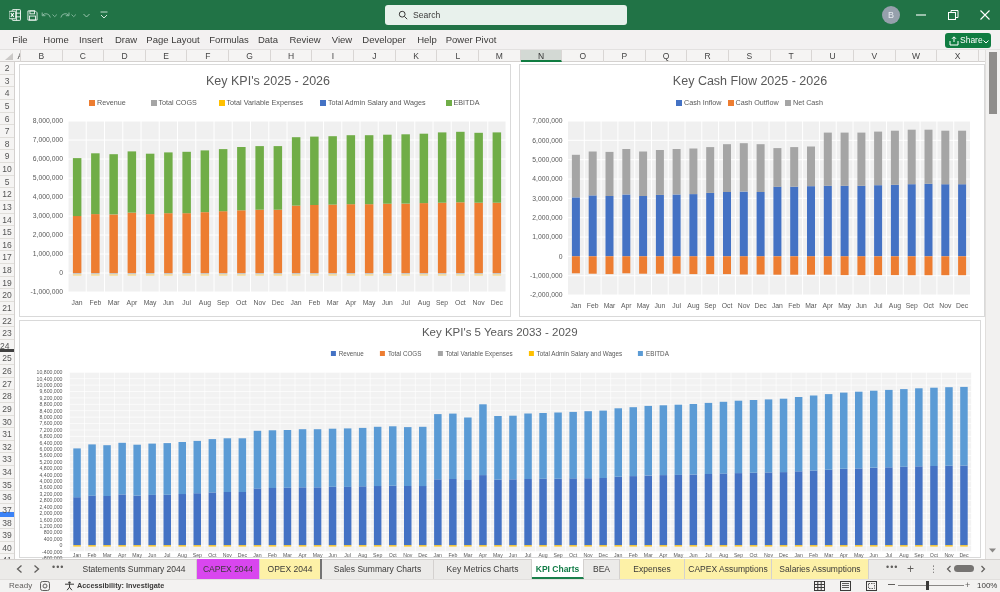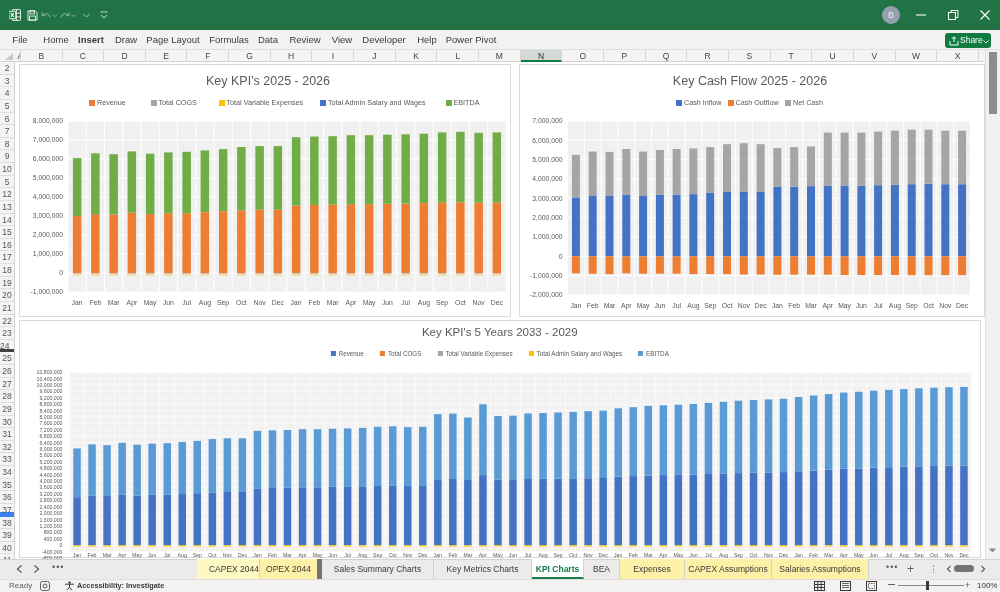--- a/index.html
+++ b/index.html
@@ -28,36 +28,43 @@
 <path d="M9 1.5 v3.2 h-3.2 M8.7 4.2 a4.5 4.5 0 0 0 -7.8 2.3" fill="none" stroke="#88b9a0" stroke-width="1"></path>
 <path d="M11.5 3.5 l2.2 2.2 l2.2 -2.2" fill="none" stroke="#88b9a0" stroke-width="0.9"></path>
 </svg>
       <svg class="abs" style="left:82px;top:11px" width="9" height="10" viewBox="0 0 9 10">
 <path d="M1.5 3 l3 3 l3 -3" fill="none" stroke="#9ec7b0" stroke-width="1"></path>
 </svg>
       <svg class="abs" style="left:99px;top:10px" width="10" height="11" viewBox="0 0 10 11">
 <line x1="1.5" y1="2" x2="8.5" y2="2" stroke="#d4e6dc" stroke-width="0.9"></line>
 <path d="M2 5 l3 3 l3 -3" fill="none" stroke="#d4e6dc" stroke-width="1"></path>
 </svg>
+      <div class="abs" style="left:385px;top:5px;width:242px;height:20px;background:#e8f1ec;border-radius:3px;">
+<svg class="abs" style="left:13px;top:5px" width="10" height="10" viewBox="0 0 10 10">
+          <circle cx="4.2" cy="4.2" r="2.9" fill="none" stroke="#3b3a39" stroke-width="1"></circle>
+          <line x1="6.4" y1="6.4" x2="9.2" y2="9.2" stroke="#3b3a39" stroke-width="1"></line>
+        </svg>
+<div class="abs" style="left:28px;top:0;height:20px;line-height:20px;font-size:8.6px;color:#3b3a39;">Search</div>
+      </div>
       <div class="abs" style="left:882px;top:6px;width:18px;height:18px;border-radius:50%;background:#96a0ac;color:#e9edf2;font-size:9px;text-align:center;line-height:18px;">B</div>
       <svg class="abs" style="left:915px;top:9px" width="12" height="12" viewBox="0 0 12 12">
         <line x1="1" y1="6" x2="11" y2="6" stroke="#fff" stroke-width="1.1"></line>
       </svg>
       <svg class="abs" style="left:947px;top:9px" width="12" height="12" viewBox="0 0 12 12">
         <rect x="1.5" y="3.5" width="7" height="7" fill="none" stroke="#fff" stroke-width="1"></rect>
         <path d="M4 3.5 v-2 h7 v7 h-2" fill="none" stroke="#fff" stroke-width="1"></path>
       </svg>
       <svg class="abs" style="left:979px;top:9px" width="12" height="12" viewBox="0 0 12 12">
         <path d="M1.5 1.5 L10.5 10.5 M10.5 1.5 L1.5 10.5" stroke="#fff" stroke-width="1.1"></path>
       </svg>
     </div>
     <div class="abs" style="left:0;top:30px;width:1000px;height:20px;background:#f3f1f1;border-bottom:1px solid #e3e1e0;">
       <div class="abs" style="left:20px;top:0;height:25px;line-height:20px;transform:translateX(-50%);font-size:9.5px;color:#3b3a39;white-space:nowrap;">File</div>
       <div class="abs" style="left:56px;top:0;height:20px;line-height:20px;transform:translateX(-50%);font-size:9.5px;color:#3b3a39;white-space:nowrap;">Home</div>
-      <div class="abs" style="left:91px;top:0;height:23px;line-height:20px;transform:translateX(-50%);font-size:9.5px;color:#3b3a39;white-space:nowrap;font-weight:bold;">Insert</div>
+      <div class="abs" style="left:91px;top:0;height:23px;line-height:20px;transform:translateX(-50%);font-size:9.5px;color:#3b3a39;white-space:nowrap;">Insert</div>
       <div class="abs" style="left:126px;top:0;height:20px;line-height:20px;transform:translateX(-50%);font-size:9.5px;color:#3b3a39;white-space:nowrap;">Draw</div>
       <div class="abs" style="left:173px;top:0;height:20px;line-height:20px;transform:translateX(-50%);font-size:9.5px;color:#3b3a39;white-space:nowrap;">Page Layout</div>
       <div class="abs" style="left:229px;top:0;height:20px;line-height:20px;transform:translateX(-50%);font-size:9.5px;color:#3b3a39;white-space:nowrap;">Formulas</div>
       <div class="abs" style="left:268px;top:0;height:20px;line-height:20px;transform:translateX(-50%);font-size:9.5px;color:#3b3a39;white-space:nowrap;">Data</div>
       <div class="abs" style="left:305px;top:0;height:20px;line-height:20px;transform:translateX(-50%);font-size:9.5px;color:#3b3a39;white-space:nowrap;">Review</div>
       <div class="abs" style="left:342px;top:0;height:20px;line-height:20px;transform:translateX(-50%);font-size:9.5px;color:#3b3a39;white-space:nowrap;">View</div>
       <div class="abs" style="left:384px;top:0;height:20px;line-height:20px;transform:translateX(-50%);font-size:9.5px;color:#3b3a39;white-space:nowrap;">Developer</div>
       <div class="abs" style="left:427px;top:0;height:20px;line-height:20px;transform:translateX(-50%);font-size:9.5px;color:#3b3a39;white-space:nowrap;">Help</div>
       <div class="abs" style="left:471px;top:0;height:20px;line-height:20px;transform:translateX(-50%);font-size:9.5px;color:#3b3a39;white-space:nowrap;">Power Pivot</div>
       <div class="abs" style="left:945px;top:3px;width:46px;height:15px;background:#107c41;border-radius:3px;color:#fff;font-size:8.5px;">
@@ -843,22 +850,23 @@
       <text x="964.0" y="557.2" font-size="5.2" fill="#595959" text-anchor="middle">Dec</text>
     </svg>
     <div class="abs" style="left:0;top:559px;width:1000px;height:20px;background:#ecebe9;border-top:1px solid #d4d1cf;"></div>
     <svg class="abs" style="left:15px;top:564px" width="10" height="10" viewBox="0 0 10 10">
       <path d="M6.5 1.5 L2.5 5 L6.5 8.5" fill="none" stroke="#605e5c" stroke-width="1.3"></path>
     </svg>
     <svg class="abs" style="left:31px;top:564px" width="10" height="10" viewBox="0 0 10 10">
       <path d="M3.5 1.5 L7.5 5 L3.5 8.5" fill="none" stroke="#605e5c" stroke-width="1.3"></path>
     </svg>
     <div class="abs" style="left:52px;top:559px;height:20px;line-height:16px;font-size:9px;color:#605e5c;letter-spacing:1px;">•••</div>
-    <div class="abs" style="left:197px;top:559px;width:63px;height:20px;background:#fef9c3;color:#3b3a39;font-size:8.5px;text-align:right;line-height:20px;border-right:1px solid #d4d1cf;white-space:nowrap;overflow:hidden;">CAPEX 2044</div>
-    <div class="abs" style="left:260px;top:559px;width:62px;height:20px;background:#fdf1a7;color:#3b3a39;font-size:8.5px;text-align:center;line-height:20px;border-right:5px solid #737373;white-space:nowrap;overflow:hidden;">OPEX 2044</div>
+    <div class="abs" style="left:72px;top:559px;width:125px;height:20px;background:transparent;color:#3b3a39;font-size:8.5px;text-align:center;line-height:20px;border-right:1px solid #d4d1cf;white-space:nowrap;overflow:hidden;">Statements Summary 2044</div>
+    <div class="abs" style="left:197px;top:559px;width:63px;height:20px;background:#d946ef;color:#3b3a39;font-size:8.5px;text-align:center;line-height:20px;border-right:1px solid #d4d1cf;white-space:nowrap;overflow:hidden;">CAPEX 2044</div>
+    <div class="abs" style="left:260px;top:559px;width:62px;height:20px;background:#fdf1a7;color:#3b3a39;font-size:8.5px;text-align:center;line-height:20px;border-right:2px solid #737373;white-space:nowrap;overflow:hidden;">OPEX 2044</div>
     <div class="abs" style="left:322px;top:559px;width:112px;height:20px;background:transparent;color:#3b3a39;font-size:8.5px;text-align:center;line-height:20px;border-right:1px solid #d4d1cf;white-space:nowrap;overflow:hidden;">Sales Summary Charts</div>
     <div class="abs" style="left:434px;top:559px;width:98px;height:20px;background:transparent;color:#3b3a39;font-size:8.5px;text-align:center;line-height:20px;border-right:1px solid #d4d1cf;white-space:nowrap;overflow:hidden;">Key Metrics Charts</div>
     <div class="abs" style="left:532px;top:559px;width:52px;height:20px;background:#fff;color:#127c47;font-weight:bold;border-bottom:2px solid #1a7f4b;font-size:8.5px;text-align:center;line-height:20px;border-right:1px solid #d4d1cf;white-space:nowrap;overflow:hidden;">KPI Charts</div>
     <div class="abs" style="left:584px;top:559px;width:36px;height:20px;background:transparent;color:#3b3a39;font-size:8.5px;text-align:center;line-height:20px;border-right:1px solid #d4d1cf;white-space:nowrap;overflow:hidden;">BEA</div>
     <div class="abs" style="left:620px;top:559px;width:65px;height:20px;background:#fdf1a7;color:#3b3a39;font-size:8.5px;text-align:center;line-height:20px;border-right:1px solid #d4d1cf;white-space:nowrap;overflow:hidden;">Expenses</div>
     <div class="abs" style="left:685px;top:559px;width:87px;height:20px;background:#fdf1a7;color:#3b3a39;font-size:8.5px;text-align:center;line-height:20px;border-right:1px solid #d4d1cf;white-space:nowrap;overflow:hidden;">CAPEX Assumptions</div>
     <div class="abs" style="left:772px;top:559px;width:97px;height:20px;background:#fdf1a7;color:#3b3a39;font-size:8.5px;text-align:center;line-height:20px;border-right:1px solid #d4d1cf;white-space:nowrap;overflow:hidden;">Salaries Assumptions</div>
     <div class="abs" style="left:886px;top:559px;height:20px;line-height:16px;font-size:9px;color:#605e5c;letter-spacing:1px;">•••</div>
     <div class="abs" style="left:907px;top:559px;height:20px;line-height:20px;font-size:12px;color:#605e5c;">+</div>
     <div class="abs" style="left:929px;top:559px;height:20px;line-height:20px;font-size:9px;color:#605e5c;">⋮</div>

